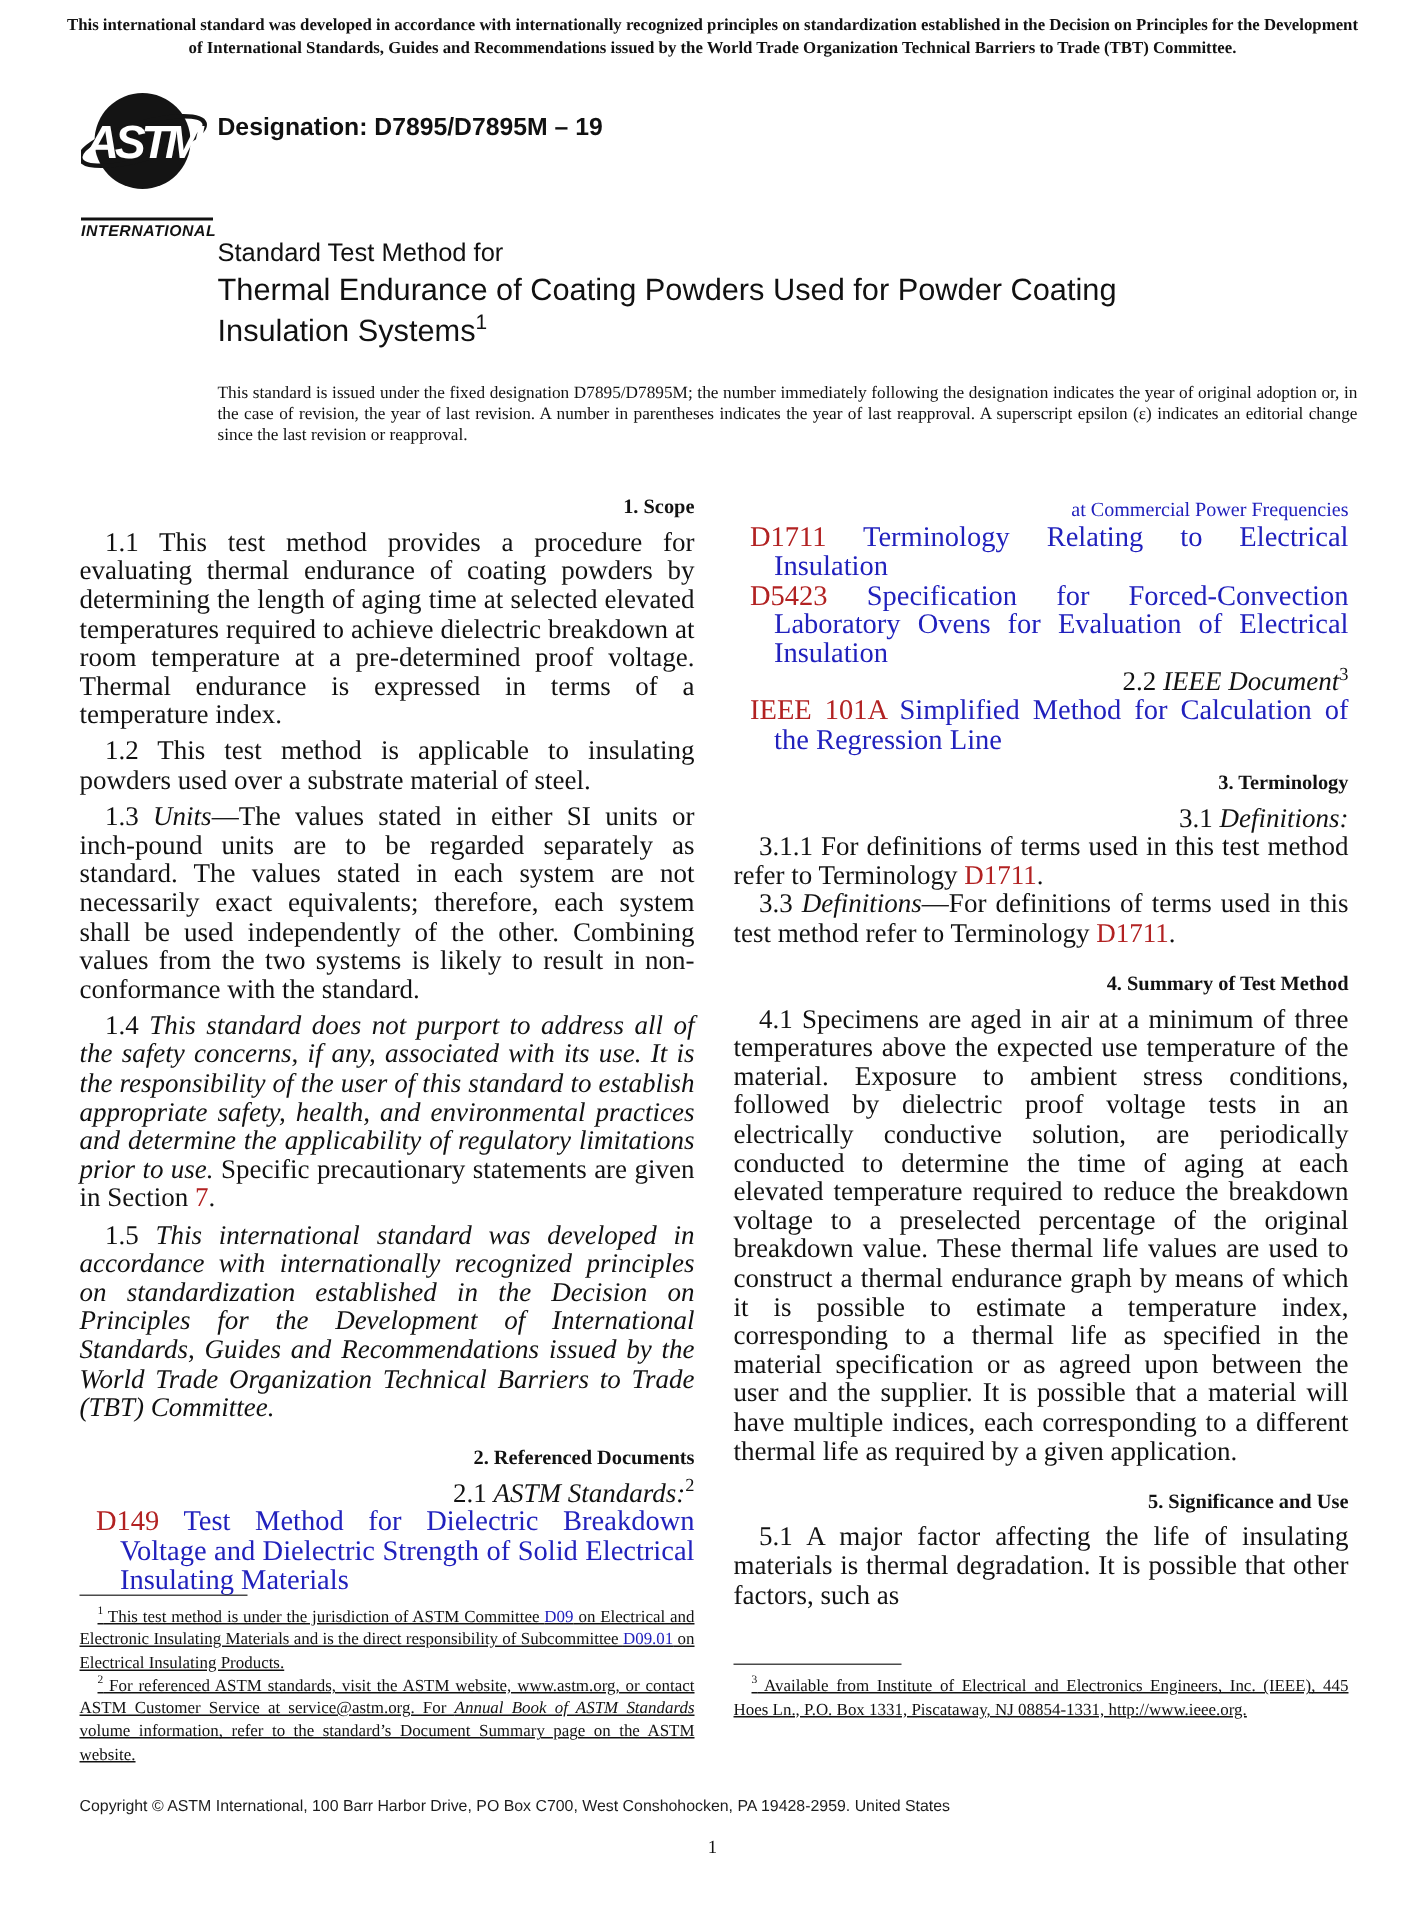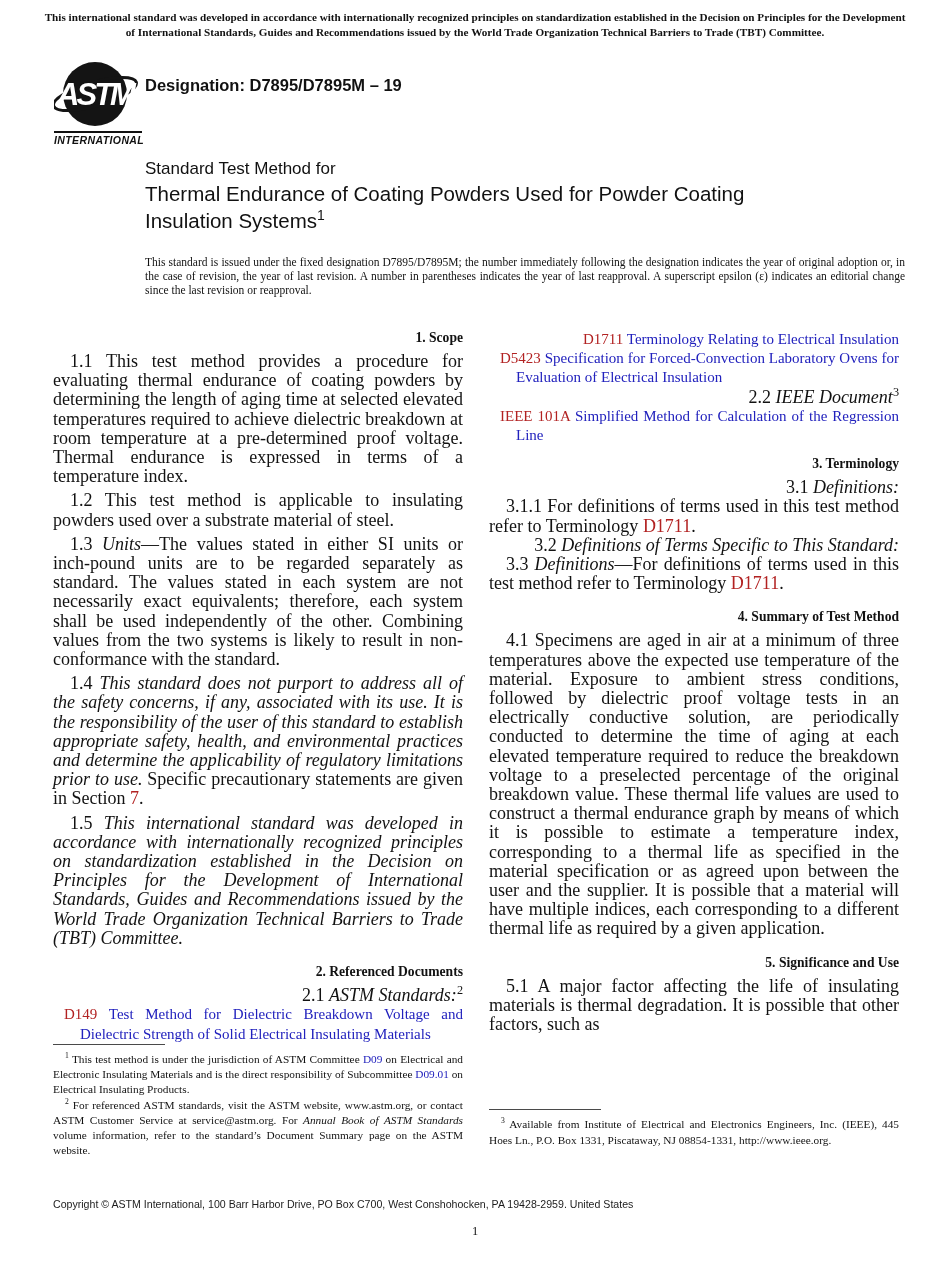--- a/index.html
+++ b/index.html
@@ -10,21 +10,21 @@
     background:#ffffff; color:#121212;
     font-family:"Liberation Serif", serif;
   }
   .notice {
     position:absolute; top:10px; left:40px; width:870px;
     text-align:center; font-weight:bold; font-size:11.2px; line-height:14.5px;
   }
   .brand { position:absolute; top:58px; left:54px; width:88px; }
   .globe-wrap { width:84px; height:72px; }
   .logo-sub {
-    margin-top:1px; border-top:2px solid #111; padding-top:1px;
+    margin-top:15px; border-top:2px solid #111; padding-top:1px;
     font-family:"Liberation Sans", sans-serif; font-weight:bold; font-style:italic;
     font-size:10.5px; letter-spacing:0.4px; text-align:center; color:#111;
   }
   .designation {
     position:absolute; top:76px; left:145px;
     font-family:"Liberation Sans", sans-serif; font-weight:bold; font-size:16.5px; color:#111;
   }
   .titleblock { position:absolute; top:156px; left:145px; width:655px;
     font-family:"Liberation Sans", sans-serif; font-weight:normal; color:#111; }
   .title-line1 { font-size:17px; line-height:25px; }
@@ -42,27 +42,27 @@
     font-size:13.6px; font-weight:bold; margin:11px 0 6px 0;
   }
   .h.first { margin-top:0; }
   p.body {
     margin:0 0 5px 0; text-indent:17px; text-align:justify;
     font-size:18px; line-height:19.2px;
   }
   p.tight { margin-bottom:0; }
   p.ref {
     margin:0; padding-left:27px; text-indent:-16px; text-align:justify;
-    font-size:15px; line-height:19.2px;
+    font-size:19px; line-height:19.2px;
   }
   p.ref-cont {
     margin:0; padding-left:27px; text-indent:0; text-align:left;
     font-size:13.4px; line-height:19.2px;
   }
-  .footnotes { margin-top:auto; }
+  .footnotes { margin-top:auto;text-decoration:underline; }
   .fn-rule { width:112px; border:none; border-top:1.5px solid #4a4a4a; margin:0 0 7px 0; }
   .footnotes p {
     margin:0; text-indent:12px; text-align:justify;
     font-size:11.3px; line-height:15.3px;
   }
   .i { font-style:italic; }
   .red { color:var(--red); }
   .blue { color:var(--blue); }
   .sup { vertical-align:super; font-size:68%; line-height:0; }
   .copyright {
@@ -112,28 +112,28 @@
     <p class="body tight"><span>2.1 </span><span class="i">ASTM Standards:</span><span class="sup">2</span></p>
     <p class="ref"><span class="red">D149</span><span> </span><span class="blue">Test Method for Dielectric Breakdown Voltage and Dielectric Strength of Solid Electrical Insulating Materials</span></p>
     <div class="footnotes">
       <hr class="fn-rule">
       <p><span class="sup">1</span><span> This test method is under the jurisdiction of ASTM Committee </span><span class="blue">D09</span><span> on Electrical and Electronic Insulating Materials and is the direct responsibility of Subcommittee </span><span class="blue">D09.01</span><span> on Electrical Insulating Products.</span></p>
       <p><span class="sup">2</span><span> For referenced ASTM standards, visit the ASTM website, www.astm.org, or contact ASTM Customer Service at service@astm.org. For </span><span class="i">Annual Book of ASTM Standards</span><span> volume information, refer to the standard’s Document Summary page on the ASTM website.</span></p>
     </div>
   </div>
 
   <div class="col">
+    <p class="ref-cont"><span class="blue">at Commercial Power Frequencies</span></p>
     <p class="ref"><span class="red">D1711</span><span> </span><span class="blue">Terminology Relating to Electrical Insulation</span></p>
     <p class="ref"><span class="red">D5423</span><span> </span><span class="blue">Specification for Forced-Convection Laboratory Ovens for Evaluation of Electrical Insulation</span></p>
     <p class="body tight"><span>2.2 </span><span class="i">IEEE Document</span><span class="sup">3</span></p>
     <p class="ref"><span class="red">IEEE 101A</span><span> </span><span class="blue">Simplified Method for Calculation of the Regression Line</span></p>
     <div class="h">3.  Terminology</div>
     <p class="body tight"><span>3.1 </span><span class="i">Definitions:</span></p>
     <p class="body tight"><span>3.1.1 For definitions of terms used in this test method refer to Terminology </span><span class="red">D1711</span><span>.</span></p>
-    <p class="body tight"><span>3.2 </span><span class="i">Definitions of Terms Specific to This Standard:</span></p>
     <p class="body"><span>3.3 </span><span class="i">Definitions</span><span>—For definitions of terms used in this test method refer to Terminology </span><span class="red">D1711</span><span>.</span></p>
     <div class="h">4.  Summary of Test Method</div>
     <p class="body"><span>4.1 Specimens are aged in air at a minimum of three temperatures above the expected use temperature of the material. Exposure to ambient stress conditions, followed by dielectric proof voltage tests in an electrically conductive solution, are periodically conducted to determine the time of aging at each elevated temperature required to reduce the breakdown voltage to a preselected percentage of the original breakdown value. These thermal life values are used to construct a thermal endurance graph by means of which it is possible to estimate a temperature index, corresponding to a thermal life as specified in the material specification or as agreed upon between the user and the supplier. It is possible that a material will have multiple indices, each corresponding to a different thermal life as required by a given application.</span></p>
     <div class="h">5.  Significance and Use</div>
     <p class="body"><span>5.1  A major factor affecting the life of insulating materials is thermal degradation. It is possible that other factors, such as</span></p>
     <div class="footnotes">
       <hr class="fn-rule">
       <p><span class="sup">3</span><span> Available from Institute of Electrical and Electronics Engineers, Inc. (IEEE), 445 Hoes Ln., P.O. Box 1331, Piscataway, NJ 08854-1331, http://www.ieee.org.</span></p>
     </div>
   </div>

